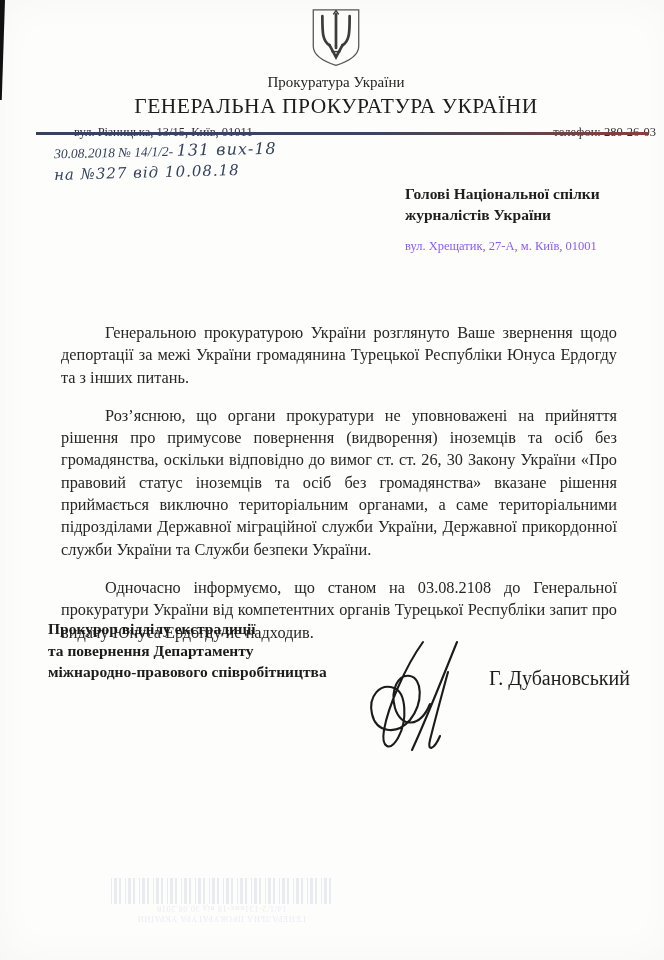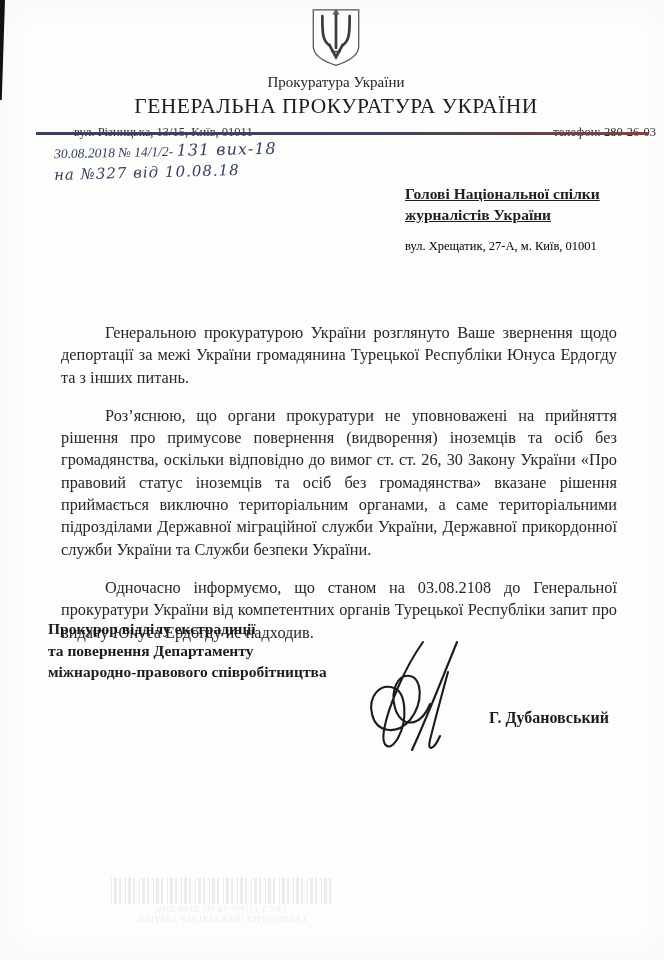--- a/index.html
+++ b/index.html
@@ -39,35 +39,35 @@
   .ref-line1{font-size:13.5px;white-space:nowrap;transform:rotate(-1.2deg);}
   .ref-printed{font-family:"Liberation Serif",serif;font-style:italic;color:#35415c;}
   .handwriting{
     font-family:"DejaVu Serif",serif;font-style:italic;
     color:#33415e;letter-spacing:1px;
   }
   .ref-hand-no{font-size:16px;}
   .ref-line2{font-size:15px;margin-top:3px;transform:rotate(-1.5deg);}
   
   .addressee{position:absolute;left:405px;top:183px;width:240px;}
-  .addressee .bold-line{font-weight:bold;font-size:15.5px;line-height:21px;color:#1e1e1e;text-decoration:underline;}
-  .addressee-addr{margin-top:14px;font-size:12.5px;color:#000000;white-space:nowrap;}
+  .addressee .bold-line{font-weight:bold;font-size:15.5px;line-height:21px;color:#1e1e1e;}
+  .addressee-addr{margin-top:14px;font-size:12.5px;color:#8b5cf6;white-space:nowrap;}
   
   .body-text{position:absolute;left:45px;top:306px;width:588px;}
   .body-text p{
     margin:16px;font-size:16.3px;line-height:22.3px;
     text-align:justify;text-indent:44px;color:#262626;
   }
   
   .sig-title{position:absolute;left:48px;top:618px;width:330px;}
   .sig-title div{font-weight:bold;font-size:15.5px;line-height:21.5px;color:#1c1c1c;}
   .sig-scrawl{position:absolute;left:360px;top:632px;}
   .sig-name{
-    position:absolute;left:489px;top:709px;
-    font-weight:bold;font-size:16px;color:#1c1c1c;white-space:nowrap;
+    position:absolute;left:489px;top:667px;
+    font-weight:normal;font-size:20px;color:#1c1c1c;white-space:nowrap;
   }
   
   .stamp{
     position:absolute;left:104px;top:878px;width:235px;
     transform:rotate(180deg);
     opacity:0.14;color:#7d81b4;text-align:center;
   }
   .stamp .barcode{
     height:26px;width:220px;margin:0 auto;
     background:repeating-linear-gradient(90deg,

